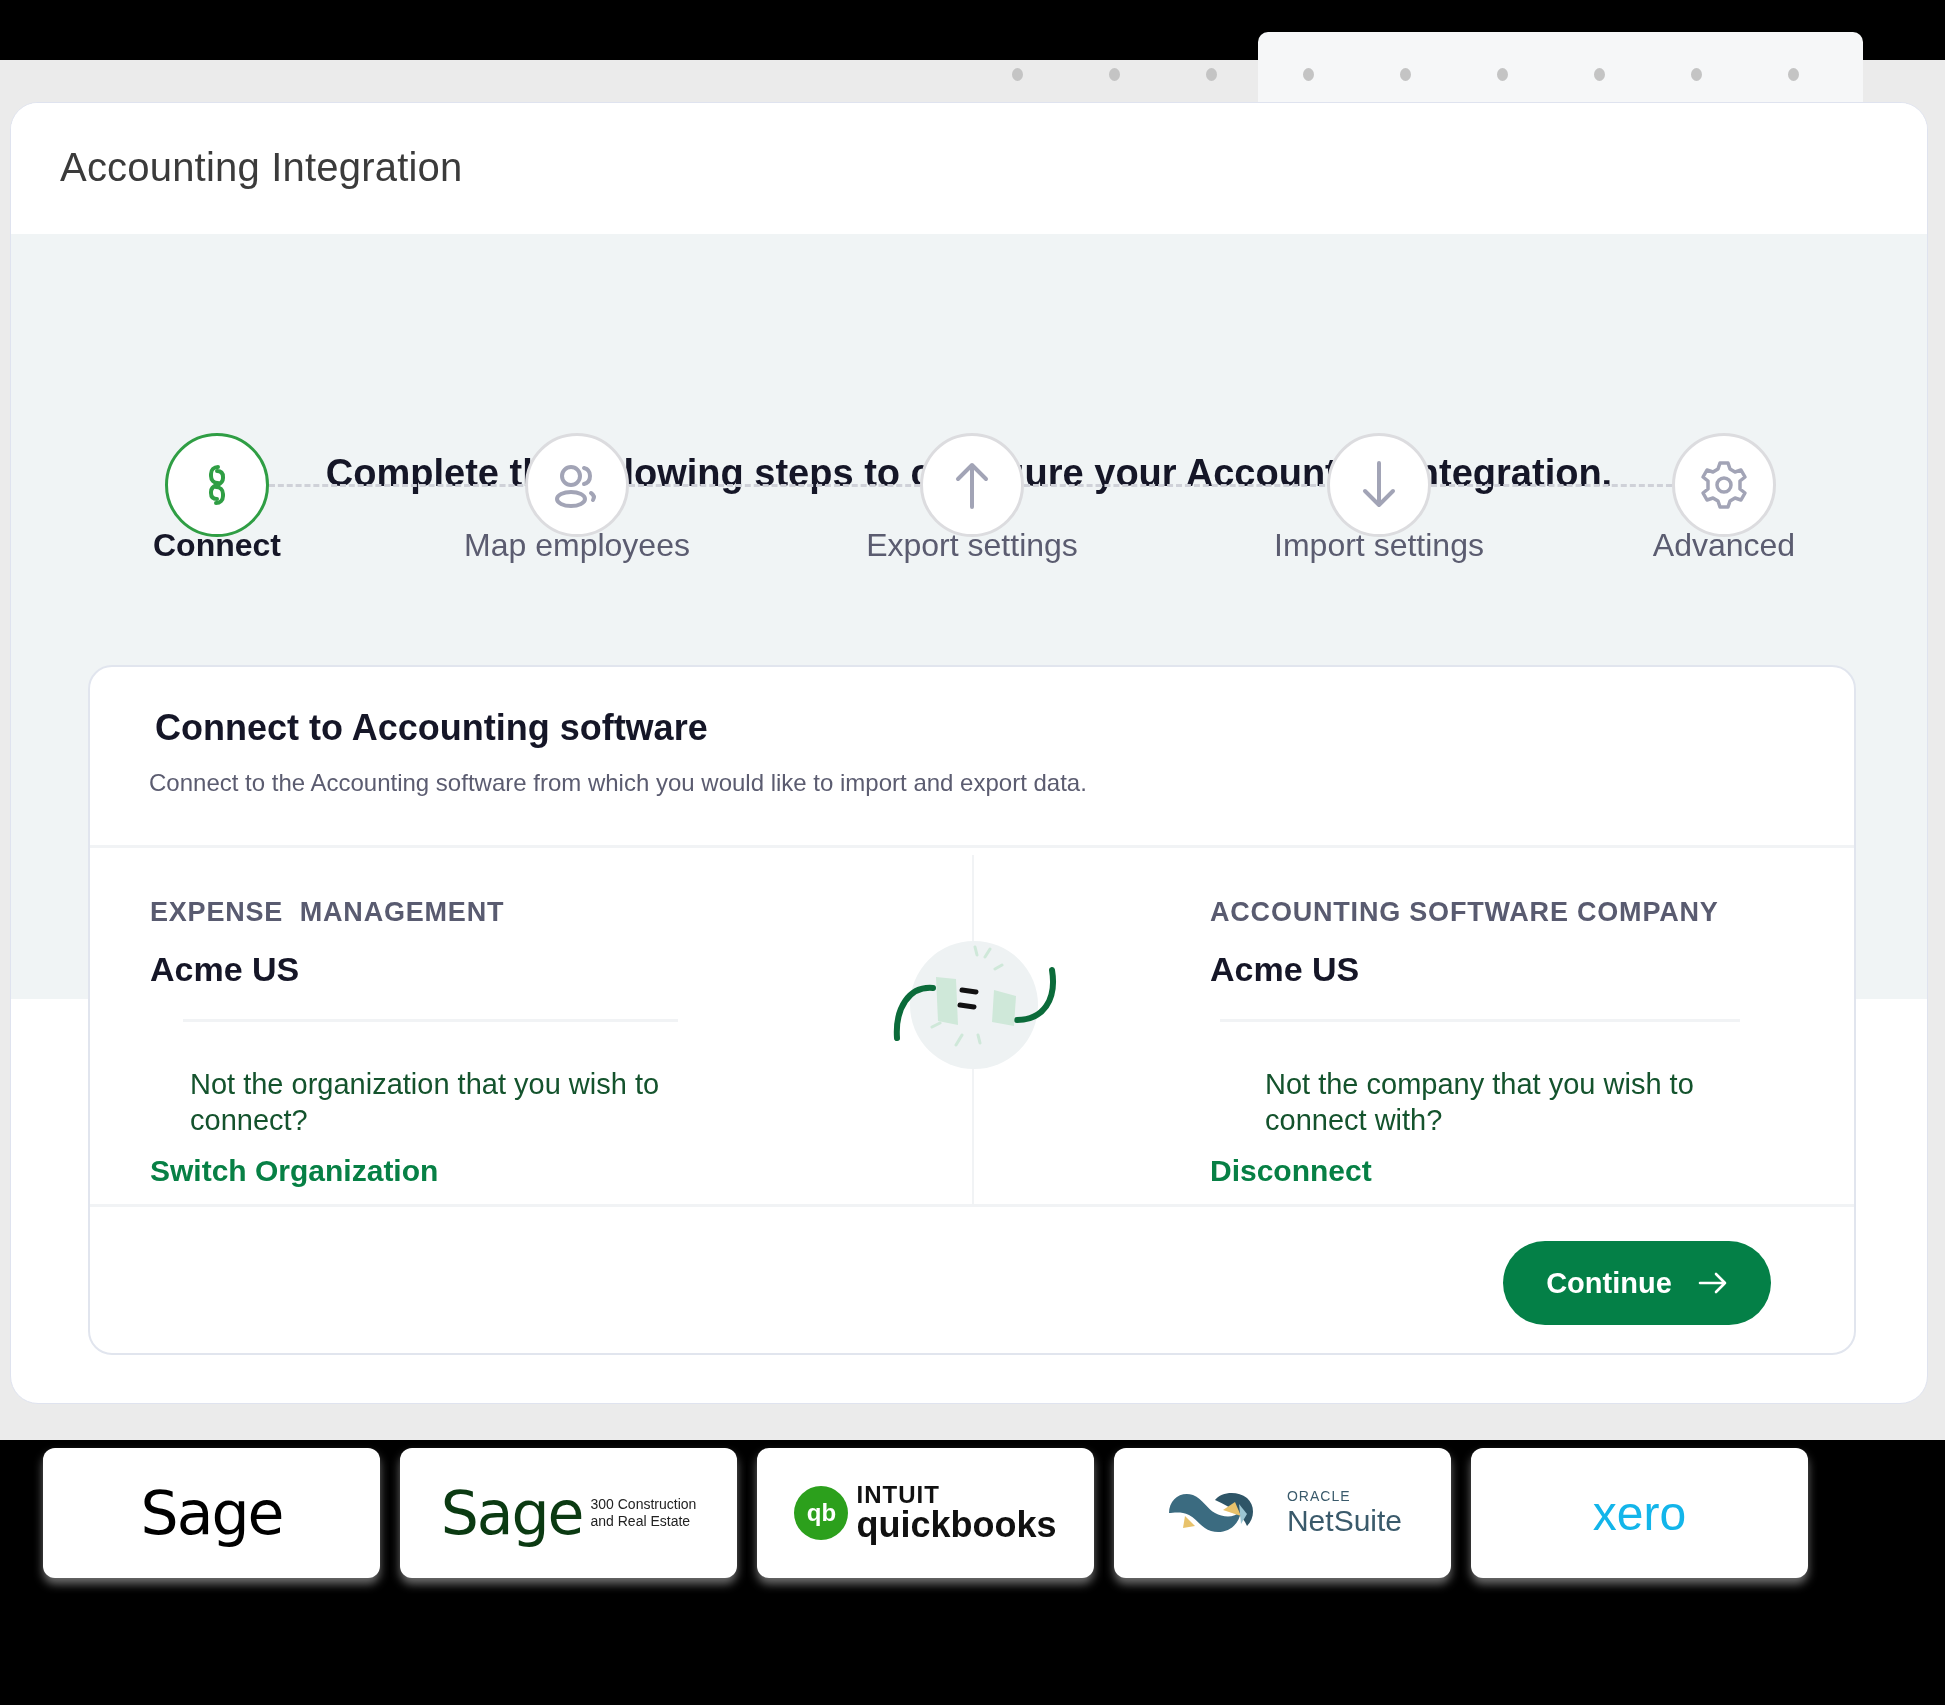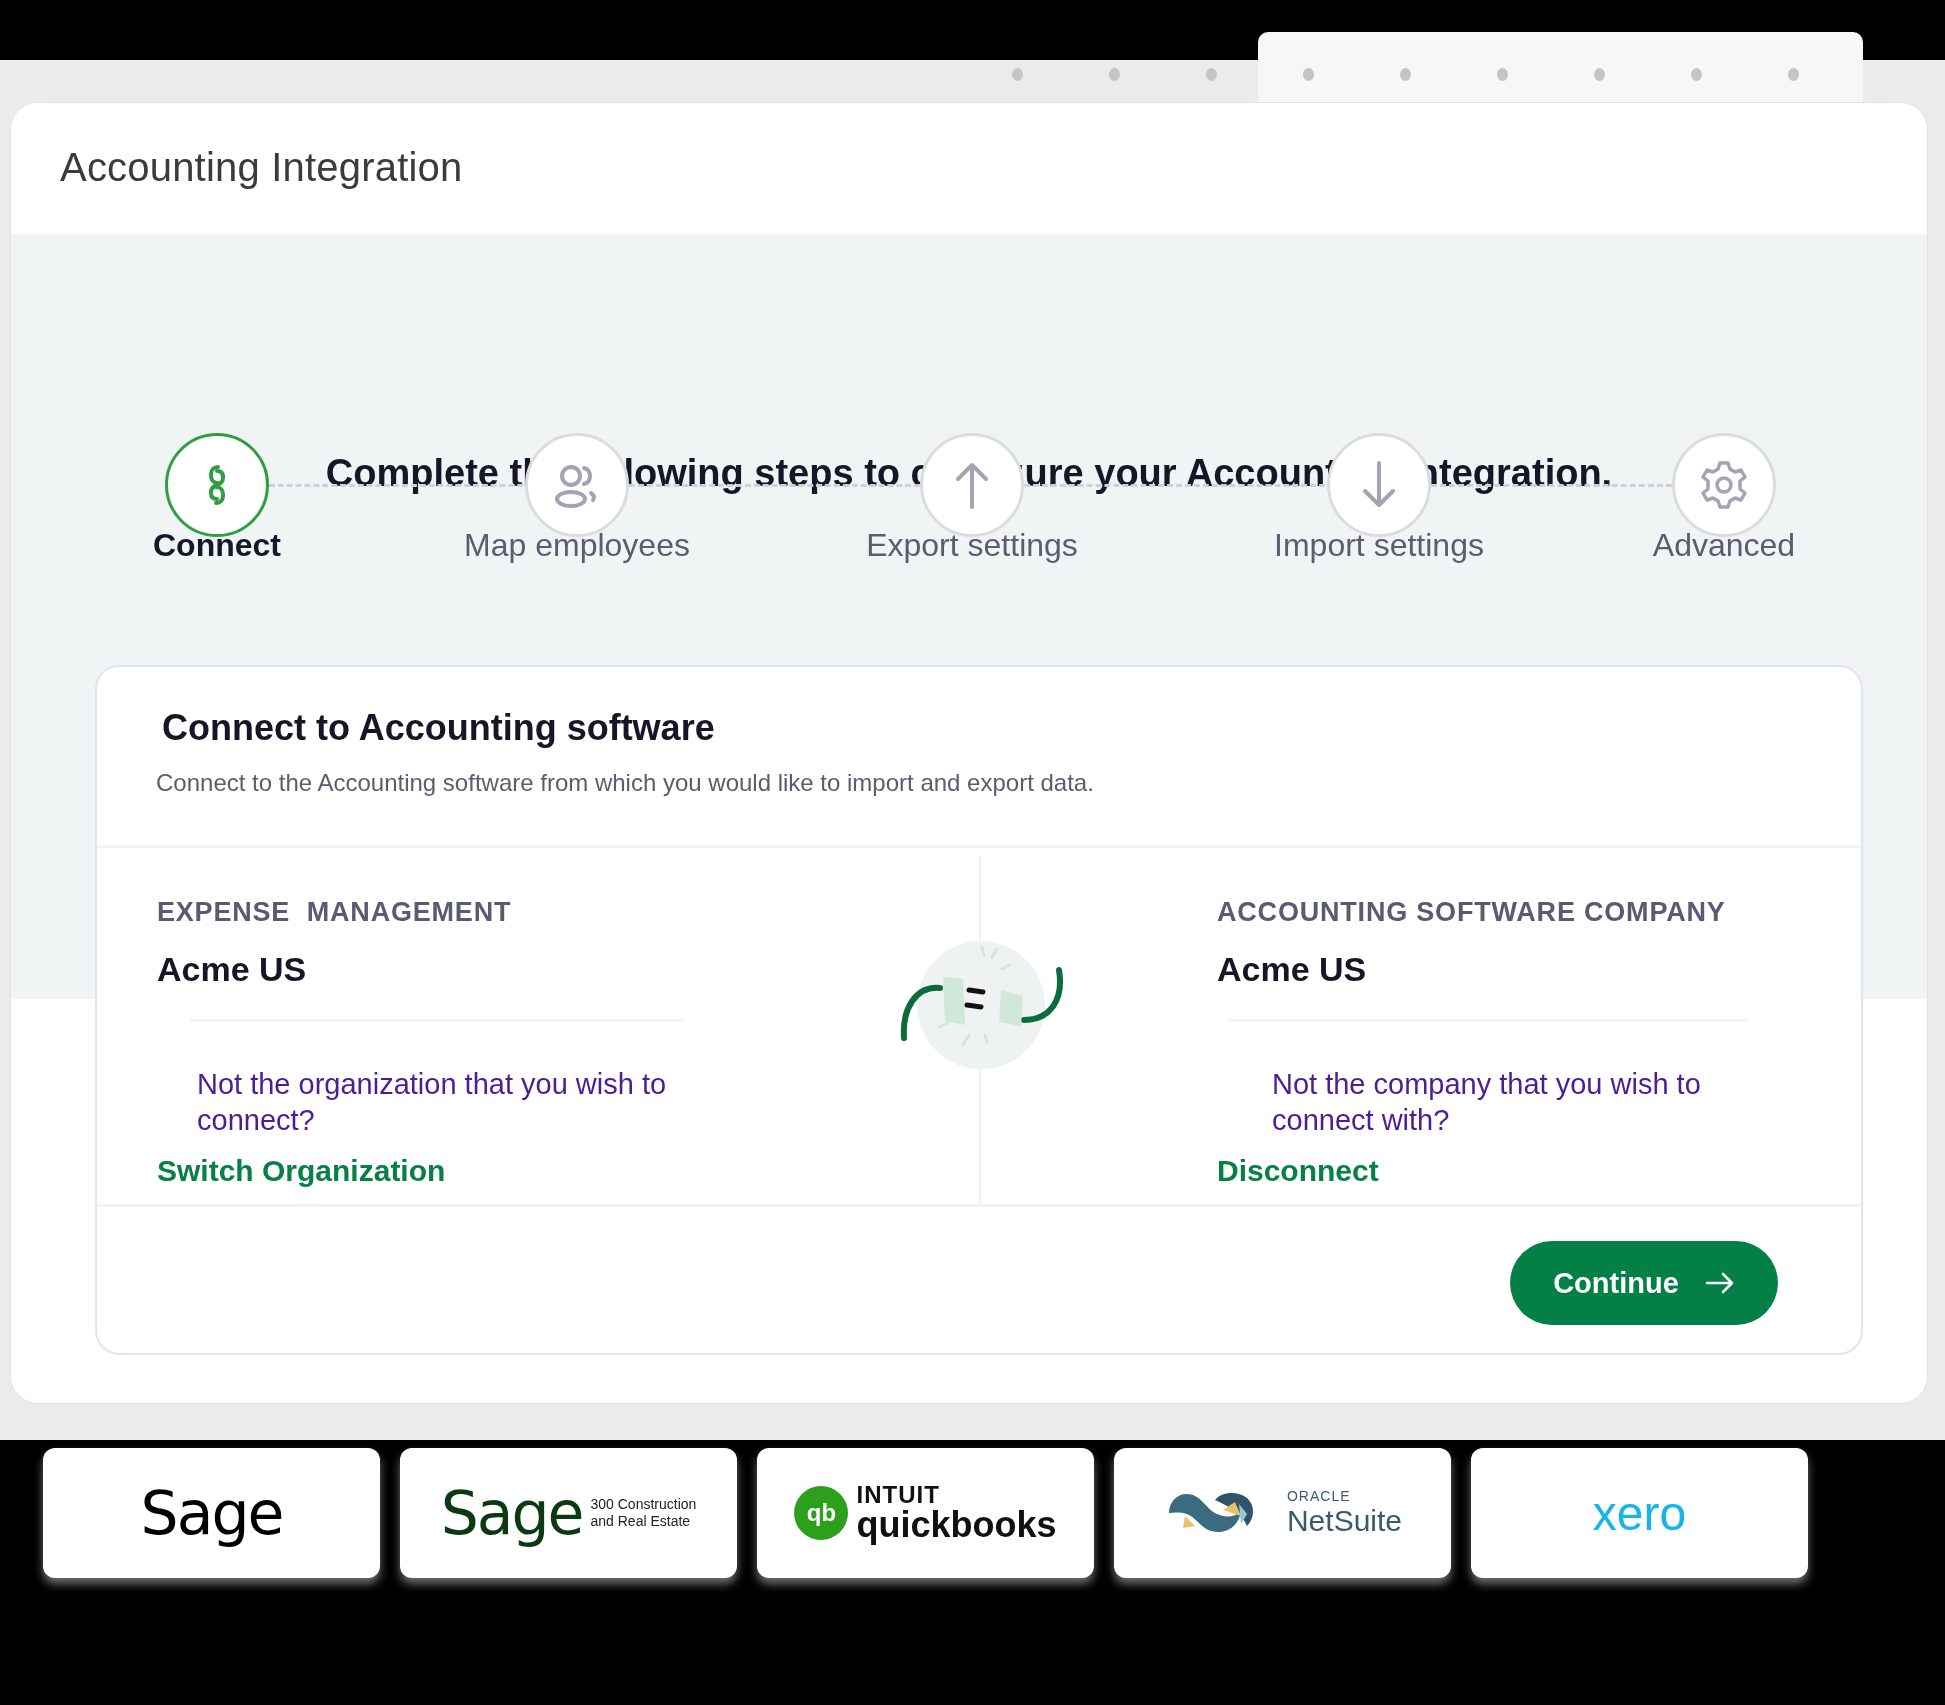--- a/index.html
+++ b/index.html
@@ -11,29 +11,29 @@
   .header{position:absolute;left:0;top:0;width:100%;height:106px;background:#fff;}
   .header h1{position:absolute;left:49px;top:42px;margin:0;font-size:40px;font-weight:400;color:#3b3b3b;letter-spacing:0.2px;}
   .gray{position:absolute;left:0;top:131px;width:100%;height:765px;background:#f0f4f5;}
   .heading{position:absolute;left:0;width:100%;top:218px;text-align:center;font-size:38px;font-weight:700;color:#151627;margin:0;}
   .step{position:absolute;width:0;height:0;}
   .circle{position:absolute;width:104px;height:104px;border-radius:50%;background:#fff;border:3px solid #dcdcdf;box-sizing:border-box;left:-52px;top:-52px;display:flex;align-items:center;justify-content:center;}
   .circle.active{border-color:#2f9e44;}
   .step-label{position:absolute;top:42px;left:-200px;width:400px;text-align:center;font-size:32px;color:#5b5c70;white-space:nowrap;}
   .step-label.active{color:#161728;font-weight:700;}
   .dash{position:absolute;top:381px;height:0;border-top:3px dashed #cfd1d8;}
-  .inner{position:absolute;left:84px;top:562px;width:1768px;height:690px;background:#fff;border:2px solid #e1e5ee;border-radius:24px;box-sizing:border-box;}
+  .inner{position:absolute;left:77px;top:562px;width:1768px;height:690px;background:#fff;border:2px solid #e1e5ee;border-radius:24px;box-sizing:border-box;}
   .inner h2{position:absolute;left:65px;top:40px;margin:0;font-size:36px;font-weight:700;color:#151627;}
   .inner .desc{position:absolute;left:59px;top:102px;margin:0;font-size:24px;color:#5b5c70;}
   .sep-h{position:absolute;left:0;width:100%;height:3px;background:#f1f3f5;}
   .col{position:absolute;top:180px;text-align:left;}
   .col .cap{font-size:27px;font-weight:700;color:#595b70;letter-spacing:0.8px;margin-top:50px;}
   .col .org{font-size:34px;font-weight:700;color:#151627;margin-top:22px;}
   .col .line{height:3px;background:#f1f3f5;margin:30px auto 0;}
-  .col .q{font-size:29px;color:#4c1d95;margin-top:44px;line-height:36px;}
+  .col .q{font-size:29px;color:#14532d;margin-top:44px;line-height:36px;}
   .col .link{font-size:30px;font-weight:700;color:#078045;margin-top:16px;cursor:pointer;}
   .vsep{position:absolute;left:882px;top:188px;width:2px;height:350px;background:#f1f3f5;}
   .continue{position:absolute;left:1413px;top:574px;width:268px;height:84px;border-radius:42px;background:#048047;color:#fff;border:none;font-size:29px;font-weight:700;display:flex;align-items:center;justify-content:center;gap:26px;cursor:pointer;font-family:"Liberation Sans",sans-serif;}
   .logos{position:absolute;left:43px;top:1448px;display:flex;gap:20px;}
   .logo{width:337px;height:130px;background:#fff;border-radius:12px;box-shadow:0 6px 10px rgba(200,200,200,0.55);display:flex;align-items:center;justify-content:center;}
   .sage{font-family:"DejaVu Sans",sans-serif;font-size:60px;color:#000;letter-spacing:-2px;}
   .sage300{color:#0b3a12;}
   .sub{font-size:14px;line-height:17px;color:#222;margin-left:8px;text-align:left;}
   .qb{display:flex;align-items:center;gap:8px;}
   .qb-circle{width:54px;height:54px;border-radius:50%;background:#2ca01c;color:#fff;display:flex;align-items:center;justify-content:center;font-weight:700;font-size:24px;}

